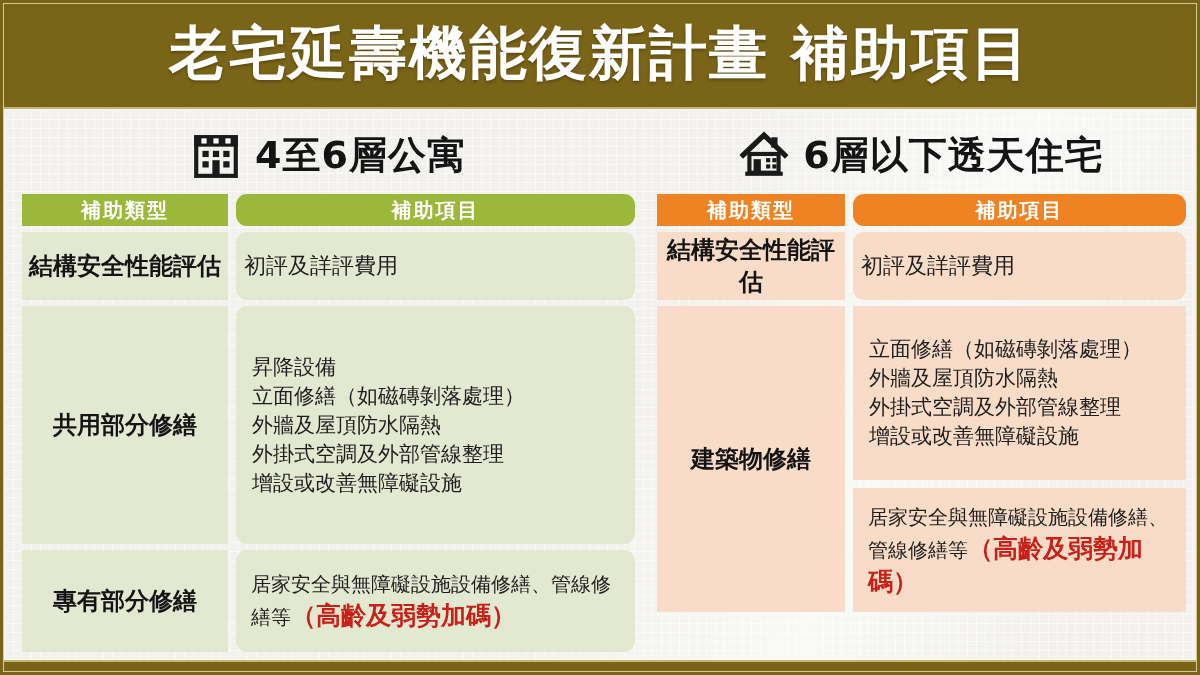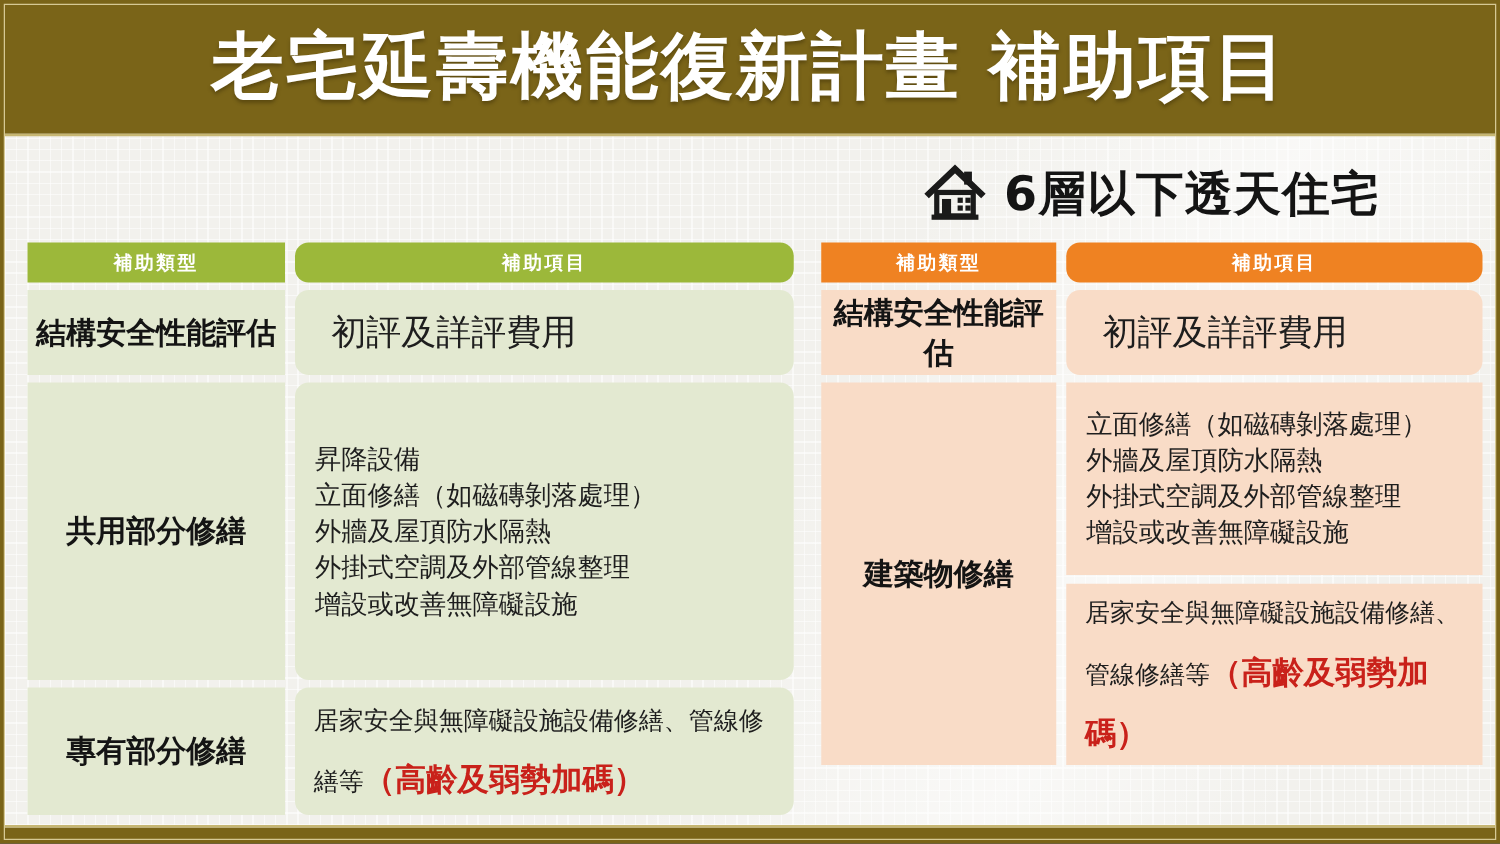--- a/index.html
+++ b/index.html
@@ -45,48 +45,66 @@
   .tbl{position:absolute;top:85px;}
   #tbl-left{left:18px;width:613px;}
   #tbl-right{left:653px;width:529px;}
   .tr{display:flex;}
   .vgap{height:6px;}
   .hgap{width:8px;flex:none;}
   .cat-col-l{width:206px;flex:none;}
   .cat-col-r{width:188px;flex:none;}
   .item-col{flex:1;min-width:0;border-radius:11px;}
   .th{
-    color:#fff;font-weight:bold;font-size:15px;letter-spacing:2px;
+    color:#fff;font-weight:bold;font-size:20px;letter-spacing:2px;
     display:flex;align-items:center;justify-content:center;
   }
   .green .th{background:#9cb83a;}
   .orange .th{background:#ef8222;}
   .green .td{background:#e3e9d1;}
   .orange .td{background:#f9dcc7;}
   .td{display:flex;box-sizing:border-box;}
   .cat{align-items:center;justify-content:center;font-weight:bold;font-size:24px;color:#141414;text-align:center;}
-  .single-item{align-items:center;font-size:28px;padding-left:29px;color:#1e1e1e;}
+  .single-item{align-items:center;font-size:22px;padding-left:8px;color:#1e1e1e;}
   .item-list{flex-direction:column;justify-content:center;font-size:21px;line-height:29px;padding-left:16px;color:#1e1e1e;}
-  .para{flex-direction:column;justify-content:center;font-size:20px;line-height:47px;padding:0 8px 0 15px;color:#1e1e1e;}
+  .para{flex-direction:column;justify-content:center;font-size:20px;line-height:31px;padding:0 8px 0 15px;color:#1e1e1e;}
   .para p{margin:0;}
   .hl{color:#c9211a;font-weight:bold;font-size:25px;}
   .split{display:flex;flex-direction:column;}
 </style>
 </head>
 <body>
 
 <div class="page">
   <div class="frame-line"></div>
 
   <div class="banner">
     <h1>老宅延壽機能復新計畫 補助項目</h1>
   </div>
 
   <div class="content">
 
+    <div class="heading" id="heading-left">
+      <span class="icon">
+        <svg width="50" height="50" viewBox="0 0 48 48" aria-hidden="true">
+          <rect x="5" y="7" width="38" height="37" fill="none" stroke="#1a1a1a" stroke-width="4"></rect>
+          <rect x="3" y="5" width="42" height="11" fill="#1a1a1a"></rect>
+          <rect x="10" y="8" width="5" height="5" fill="#ffffff"></rect>
+          <rect x="21.5" y="8" width="5" height="5" fill="#ffffff"></rect>
+          <rect x="33" y="8" width="5" height="5" fill="#ffffff"></rect>
+          <rect x="11" y="20" width="6" height="6" fill="#1a1a1a"></rect>
+          <rect x="21" y="20" width="6" height="6" fill="#1a1a1a"></rect>
+          <rect x="31" y="20" width="6" height="6" fill="#1a1a1a"></rect>
+          <rect x="11" y="30" width="6" height="6" fill="#1a1a1a"></rect>
+          <rect x="31" y="30" width="6" height="6" fill="#1a1a1a"></rect>
+          <rect x="20.5" y="29" width="7" height="14" fill="#1a1a1a"></rect>
+        </svg>
+      </span>
+      <span class="txt">4至6層公寓</span>
+    </div>
 
     <div class="heading" id="heading-right">
       <span class="icon">
         <svg width="50" height="50" viewBox="0 0 48 48" aria-hidden="true">
           <rect x="31" y="7" width="6" height="10" fill="#1a1a1a"></rect>
           <path d="M4 24 L24 5 L44 24" fill="none" stroke="#1a1a1a" stroke-width="5" stroke-linecap="square"></path>
           <rect x="10" y="23" width="28" height="18" fill="none" stroke="#1a1a1a" stroke-width="4"></rect>
           <rect x="6" y="40" width="36" height="4" fill="#1a1a1a"></rect>
           <rect x="14" y="28" width="7" height="13" fill="#1a1a1a"></rect>
           <rect x="26" y="27" width="4" height="4" fill="#1a1a1a"></rect>

